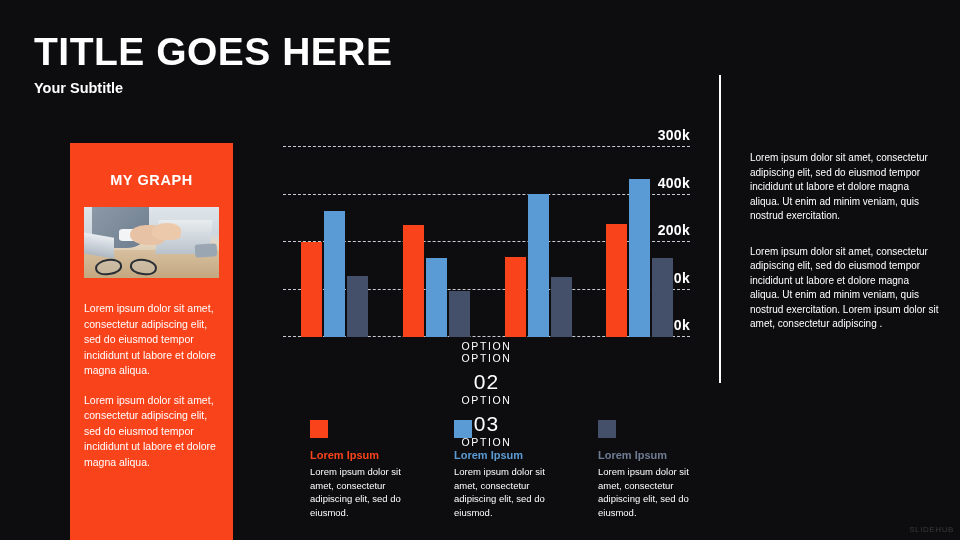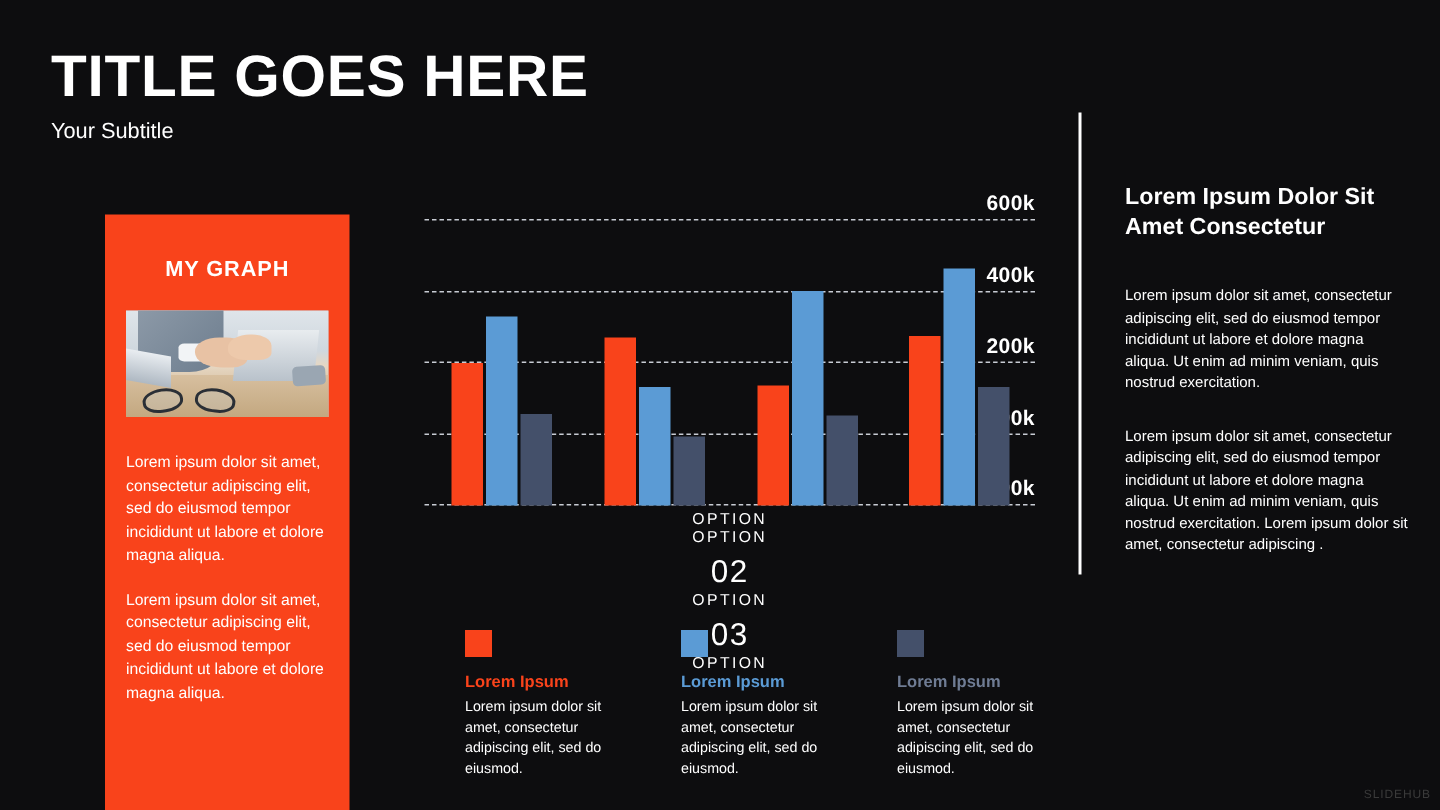--- a/index.html
+++ b/index.html
@@ -12,21 +12,21 @@
   .slide { position: relative; width: 960px; height: 540px; background: #0d0d0f; }
 
   
   .title {
     position: absolute; left: 34px; top: 29px;
     font-size: 39px; line-height: 46px; color: #ffffff;
     letter-spacing: 0.5px; font-weight: 700;
   }
   .subtitle {
     position: absolute; left: 34px; top: 80px;
-    font-size: 14.5px; color: #ffffff; font-weight: 400;
+    font-size: 14.5px; color: #ffffff; font-weight: 700;
   }
 
   
   .divider {
     position: absolute; left: 719px; top: 75px;
     width: 2px; height: 308px; background: #ffffff;
   }
 
   
   .orange-panel {
@@ -180,21 +180,21 @@
     </div>
     <div class="panel-body first">Lorem ipsum dolor sit amet, consectetur adipiscing elit, sed do eiusmod tempor incididunt ut labore et dolore magna aliqua.</div>
     <div class="panel-body second">Lorem ipsum dolor sit amet, consectetur adipiscing elit, sed do eiusmod tempor incididunt ut labore et dolore magna aliqua.</div>
   </div>
 
   <div class="y-labels">
       <div class="y-label" style="bottom: 7px;">100k</div>
       <div class="y-label" style="bottom: 54.5px;">200k</div>
       <div class="y-label" style="bottom: 102px;">200k</div>
       <div class="y-label" style="bottom: 149.5px;">400k</div>
-      <div class="y-label" style="bottom: 197px;">600k</div>
+      <div class="y-label" style="bottom: 197px;">300k</div>
     </div>
   <div class="chart-area">
     <div class="gridlines">
         <div class="gridline" style="bottom: 0px;"></div>
         <div class="gridline" style="bottom: 47.5px;"></div>
         <div class="gridline" style="bottom: 95px;"></div>
         <div class="gridline" style="bottom: 142.5px;"></div>
         <div class="gridline" style="bottom: 190px;"></div>
       </div>
     <div class="bars">
@@ -249,19 +249,18 @@
         <div class="legend-text">Lorem ipsum dolor sit amet, consectetur adipiscing elit, sed do eiusmod.</div>
       </div>
       <div class="legend-item">
         <div class="legend-swatch s2" style="background: rgb(68, 80, 106);"></div>
         <div class="legend-title s2">Lorem Ipsum</div>
         <div class="legend-text">Lorem ipsum dolor sit amet, consectetur adipiscing elit, sed do eiusmod.</div>
       </div>
     </div>
 
   <div class="right-panel">
-    <div class="right-heading">Lorem Ipsum Dolor Sit Amet Consectetur</div>
     <div class="right-text p1">Lorem ipsum dolor sit amet, consectetur adipiscing elit, sed do eiusmod tempor incididunt ut labore et dolore magna aliqua. Ut enim ad minim veniam, quis nostrud exercitation.</div>
     <div class="right-text p2">Lorem ipsum dolor sit amet, consectetur adipiscing elit, sed do eiusmod tempor incididunt ut labore et dolore magna aliqua. Ut enim ad minim veniam, quis nostrud exercitation. Lorem ipsum dolor sit amet, consectetur adipiscing .</div>
   </div>
 
   <div class="watermark">SLIDEHUB</div>
 </div>
 
 </body></html>

